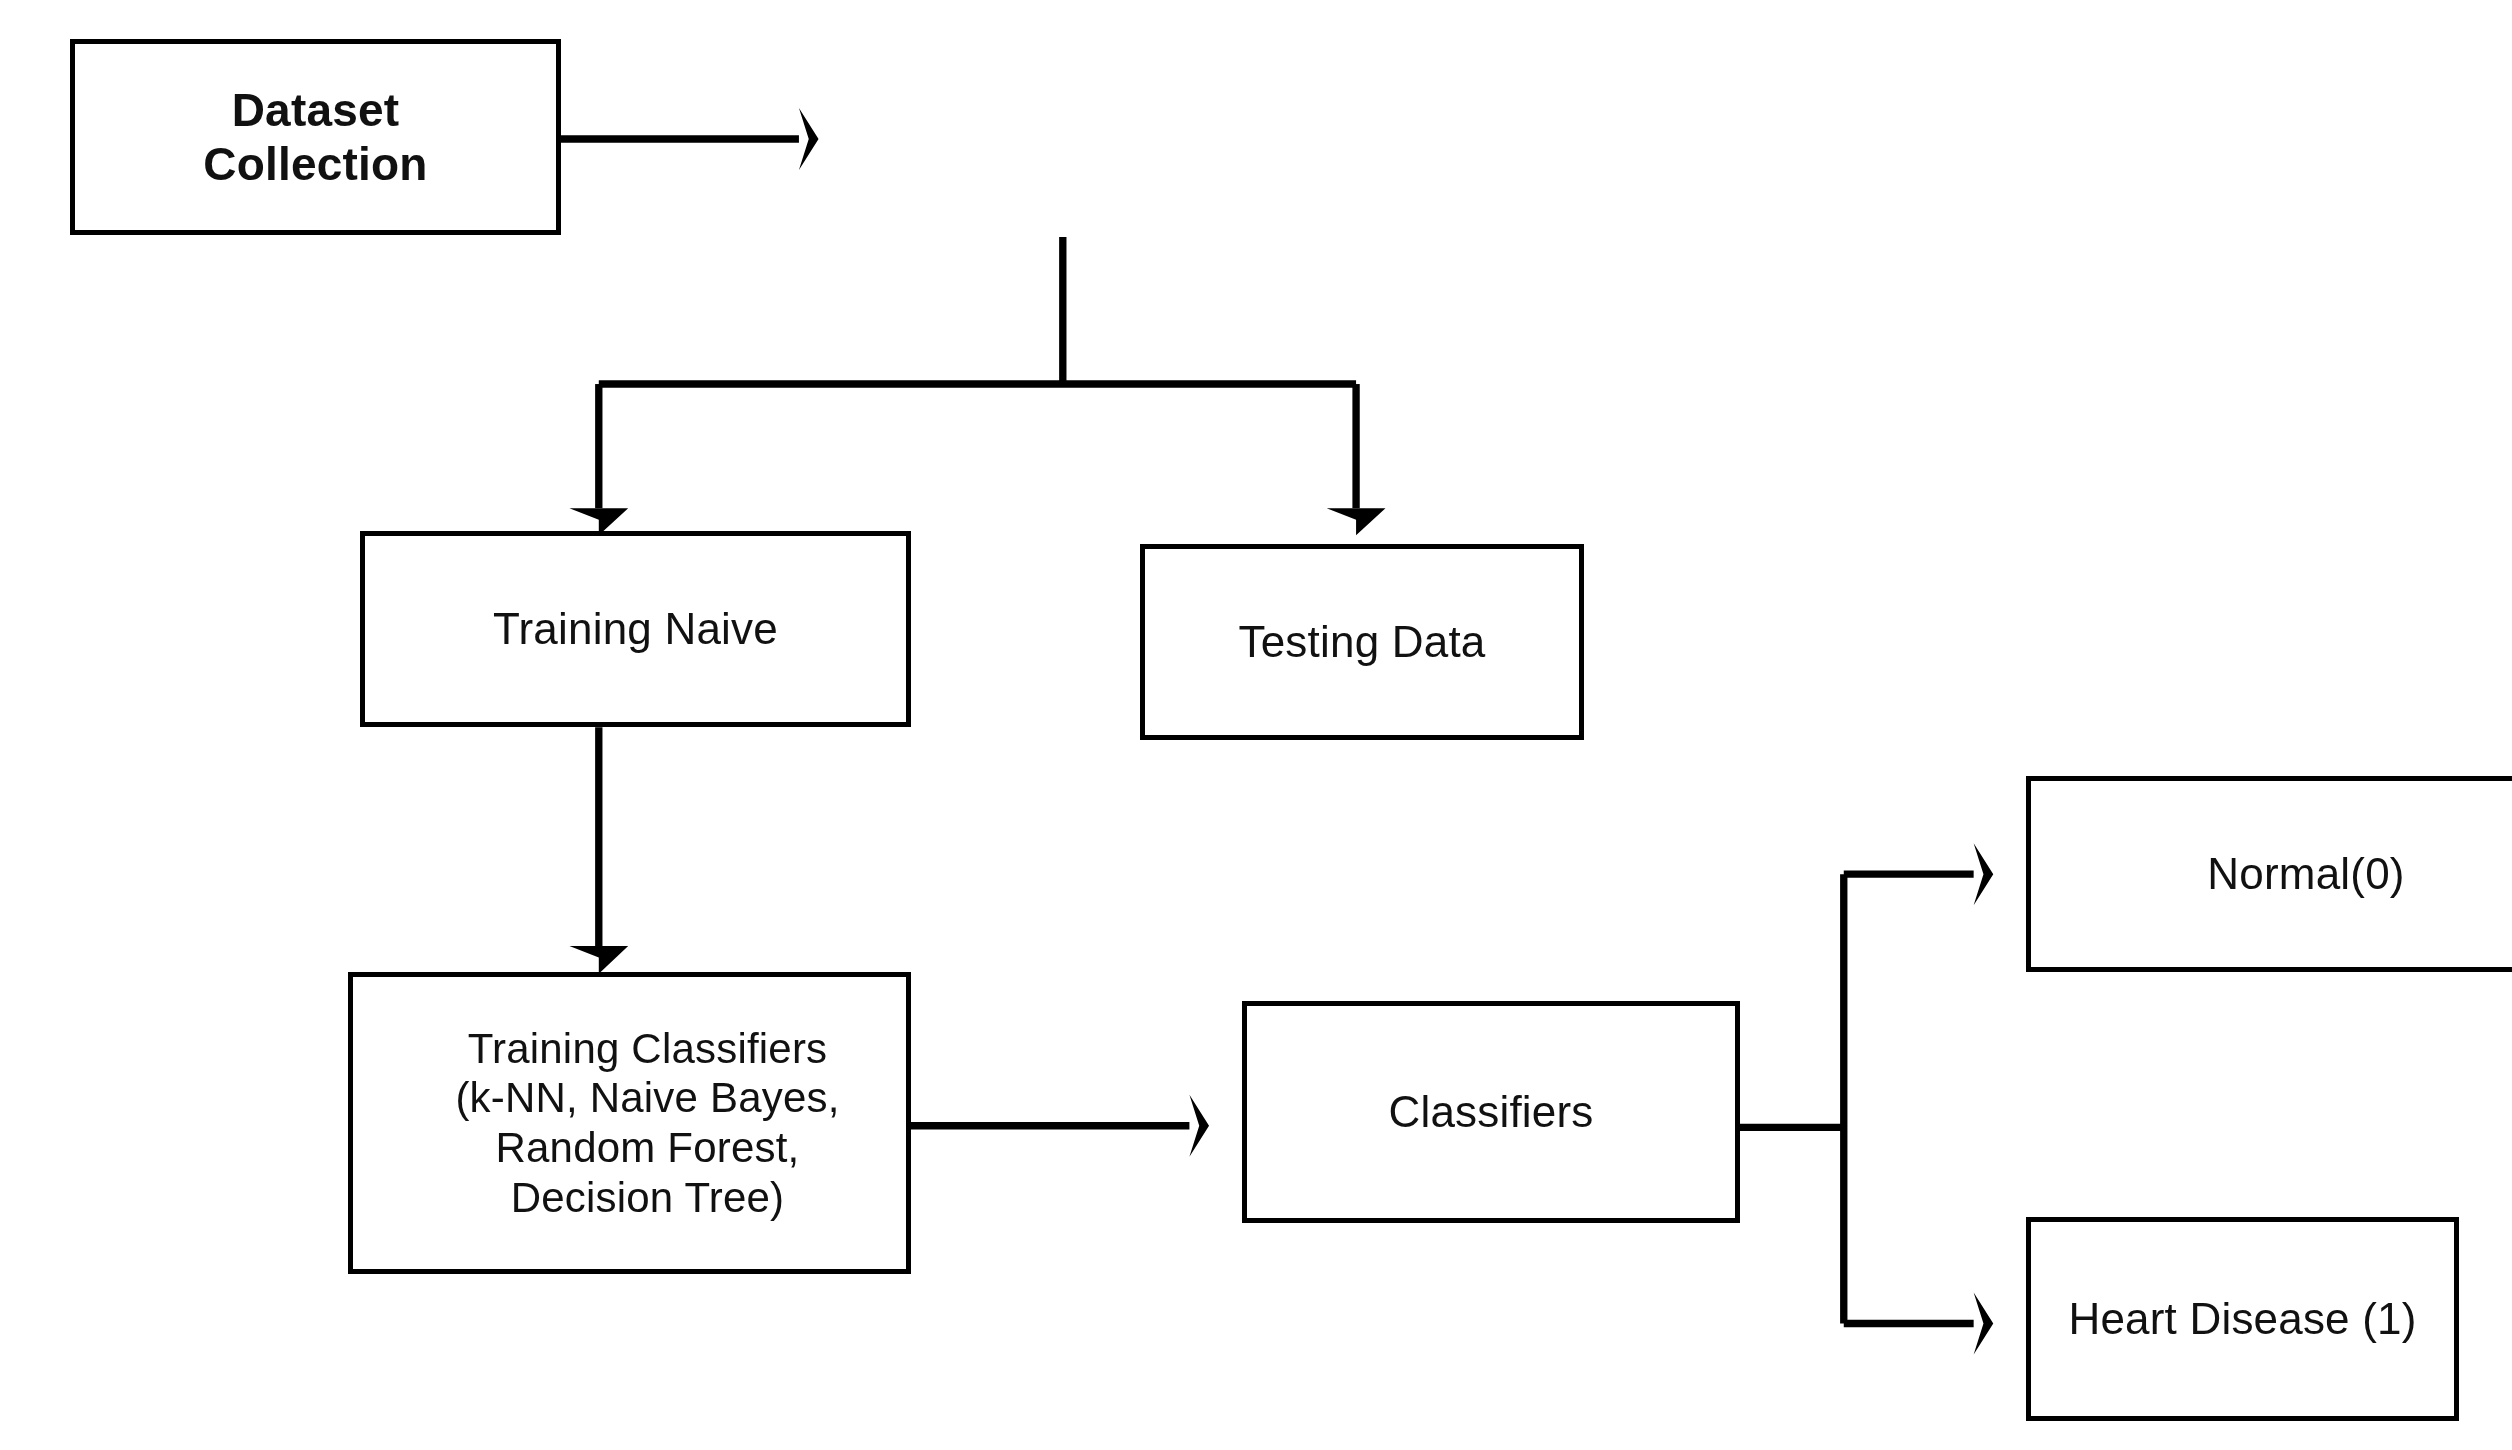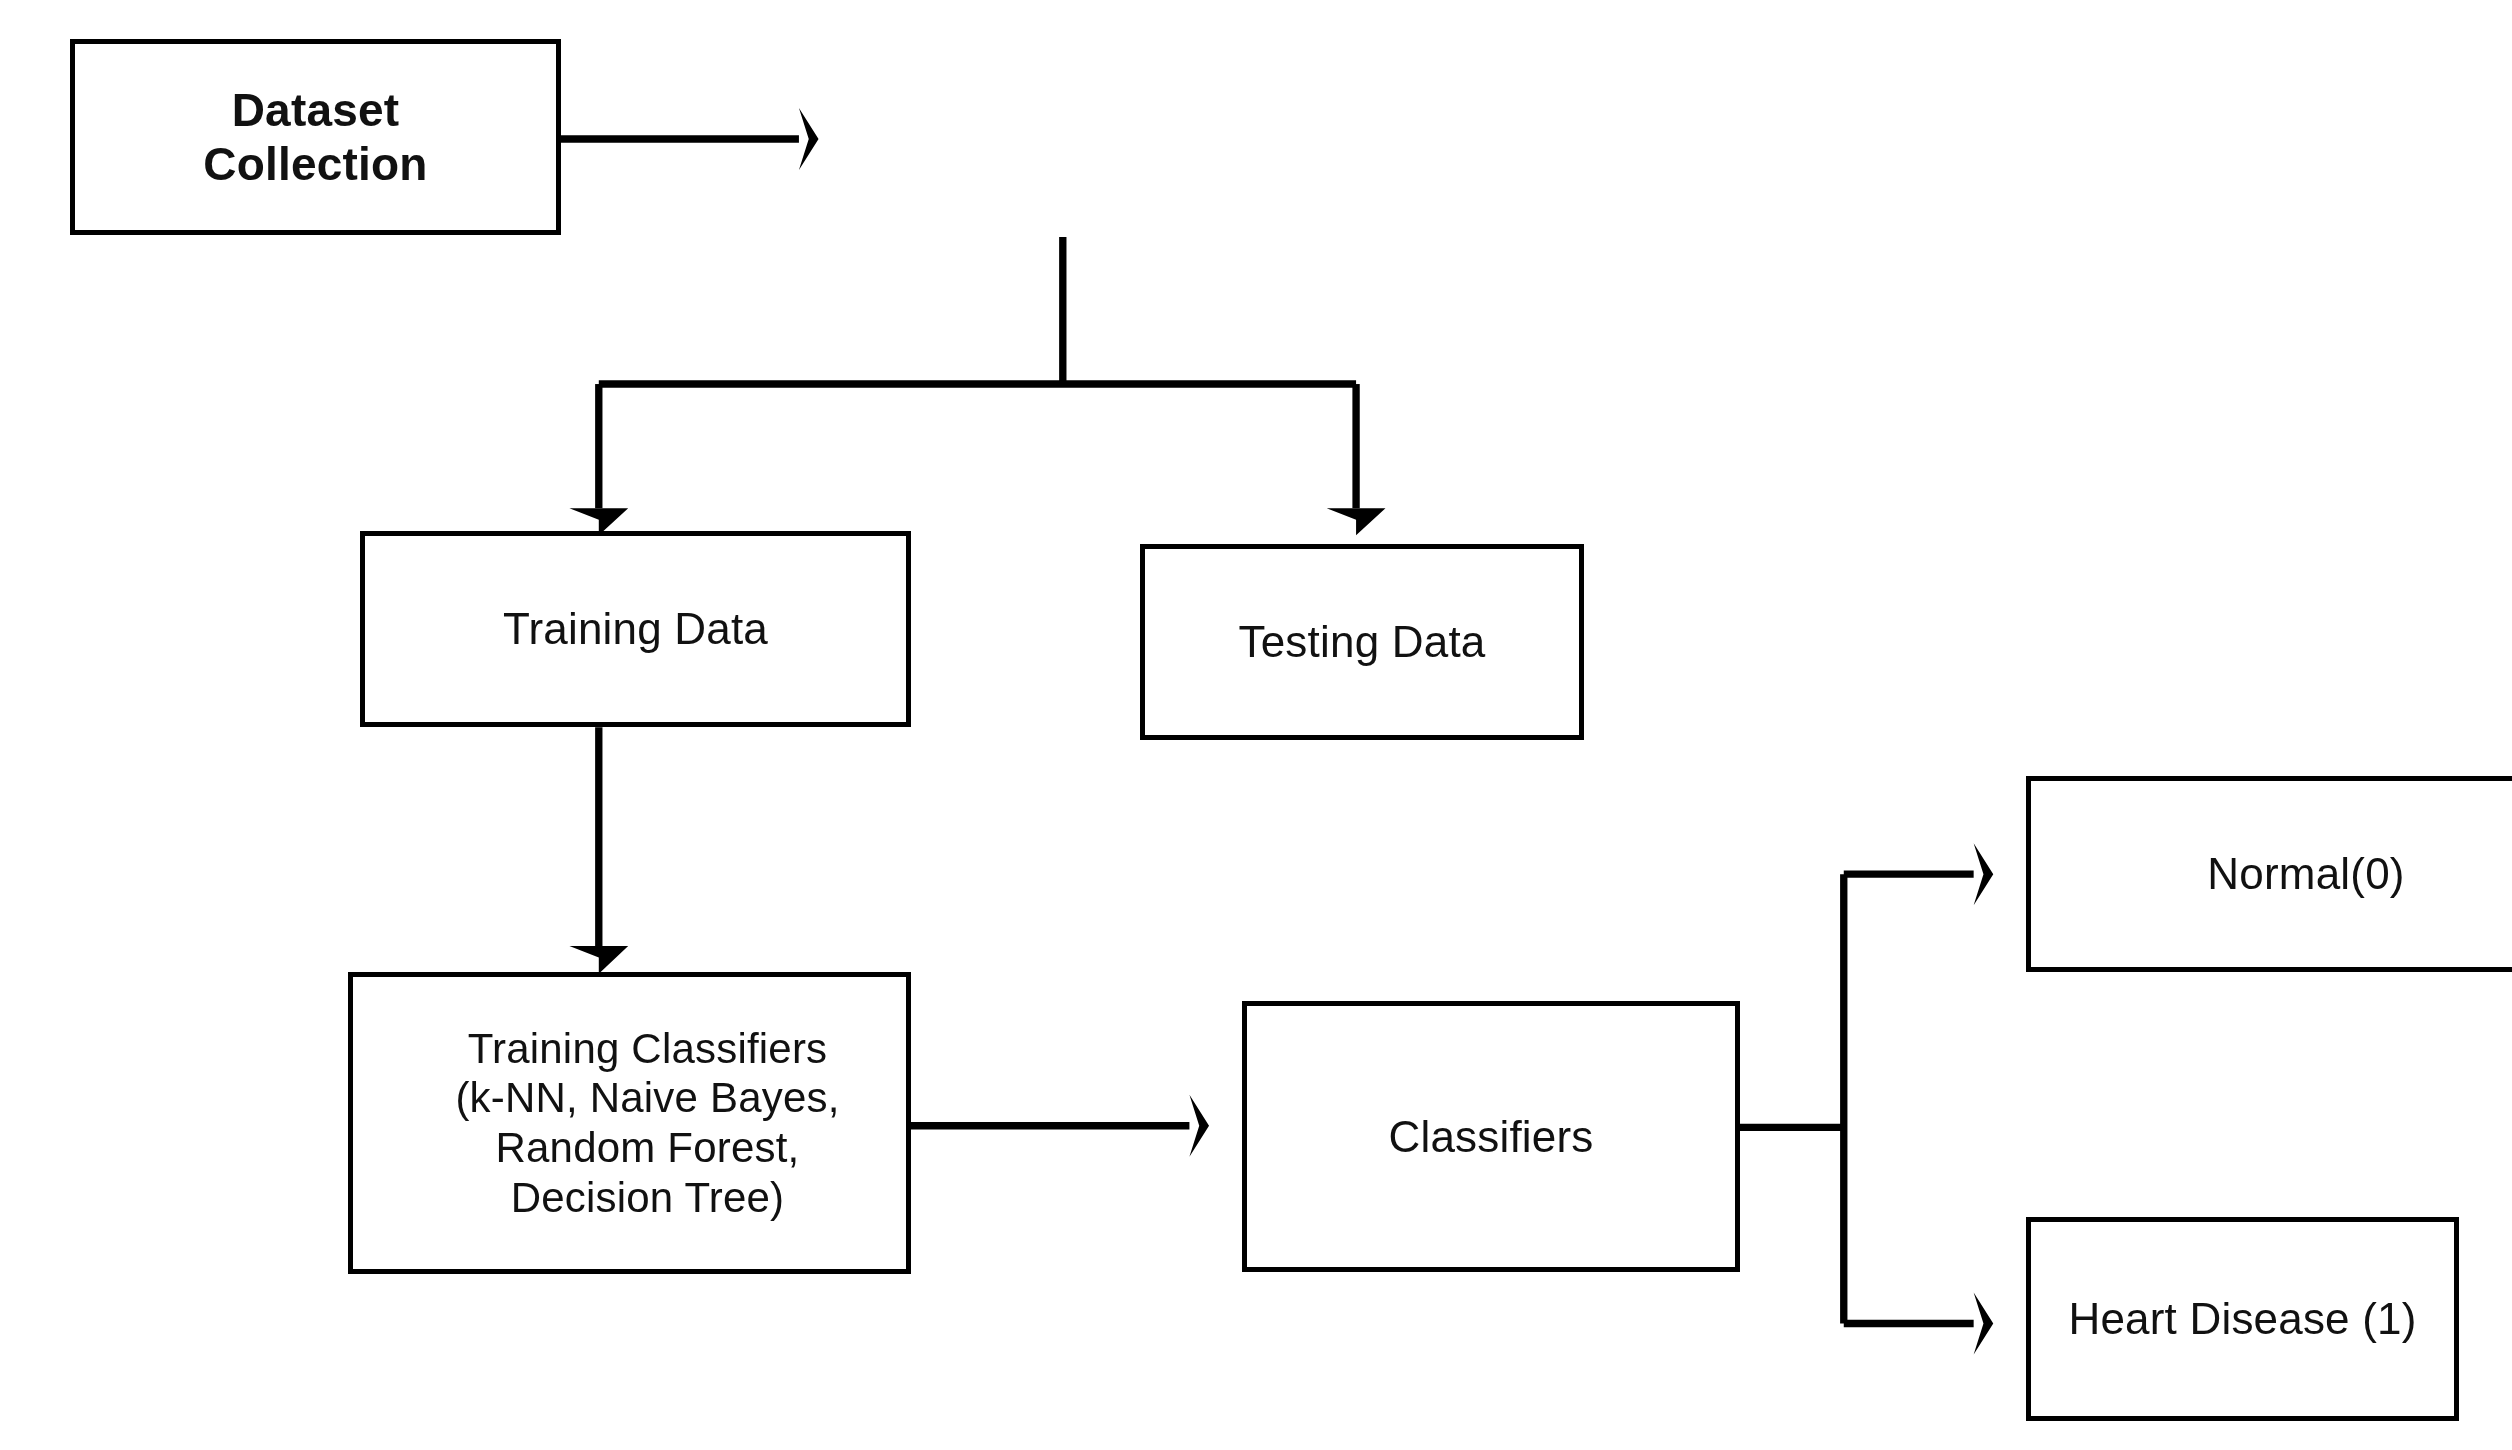--- a/index.html
+++ b/index.html
@@ -55,21 +55,21 @@
   }
   #node-testing-data {
     left: 1107px; top: 544px; width: 444px; height: 196px;
     font-size: 44px; font-weight: 400;
   }
   #node-training-classifiers {
     left: 315px; top: 972px; width: 563px; height: 302px;
     font-size: 42px; font-weight: 400; padding-left: 36px;
   }
   #node-classifiers {
-    left: 1209px; top: 1001px; width: 498px; height: 271px;
+    left: 1209px; top: 1001px; width: 498px; height: 222px;
     font-size: 44px; font-weight: 400;
   }
   #node-normal {
     left: 1993px; top: 776px;  width: 560px; height: 196px;
     font-size: 44px; font-weight: 400;
   }
   #node-heart-disease {
     left: 1993px; top: 1217px; width: 433px; height: 204px;
     font-size: 44px; font-weight: 400; align-items: center;
   }
@@ -146,21 +146,21 @@
     </g>
   </svg>
 
   <div class="node" id="node-dataset-collection">
     <span class="label">Dataset
 Collection</span>
   </div>
 
 
   <div class="node" id="node-training-data">
-    <span class="label">Training Data</span>
+    <span class="label">Training Naive</span>
   </div>
 
   <div class="node" id="node-testing-data">
     <span class="label">Testing Data</span>
   </div>
 
   <div class="node" id="node-training-classifiers">
     <span class="label">Training Classifiers
 (k-NN, Naive Bayes,
 Random Forest,

